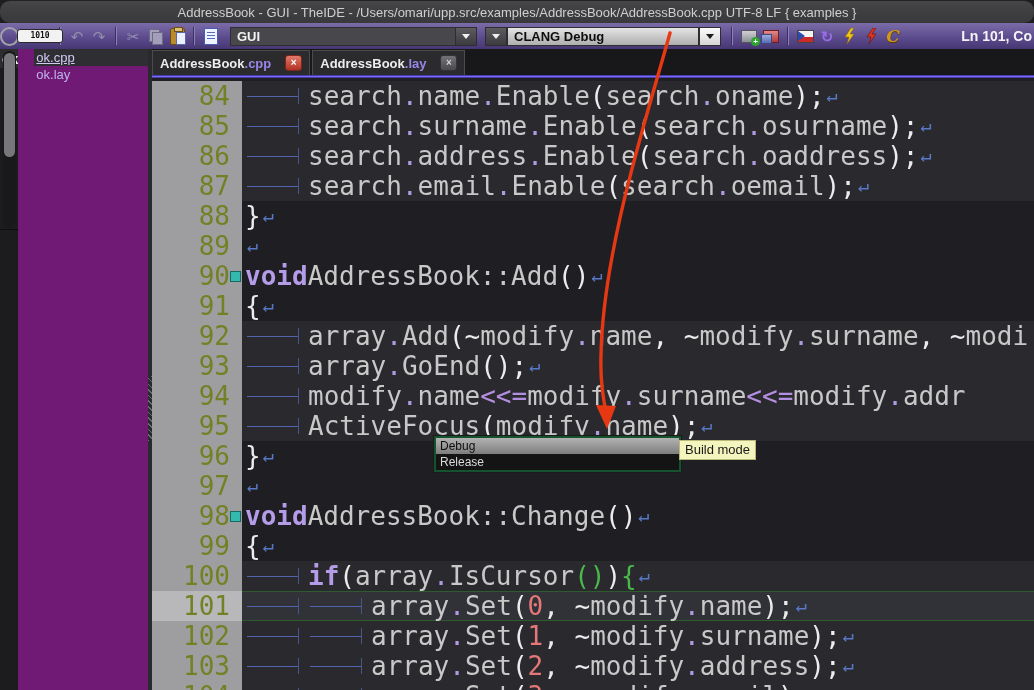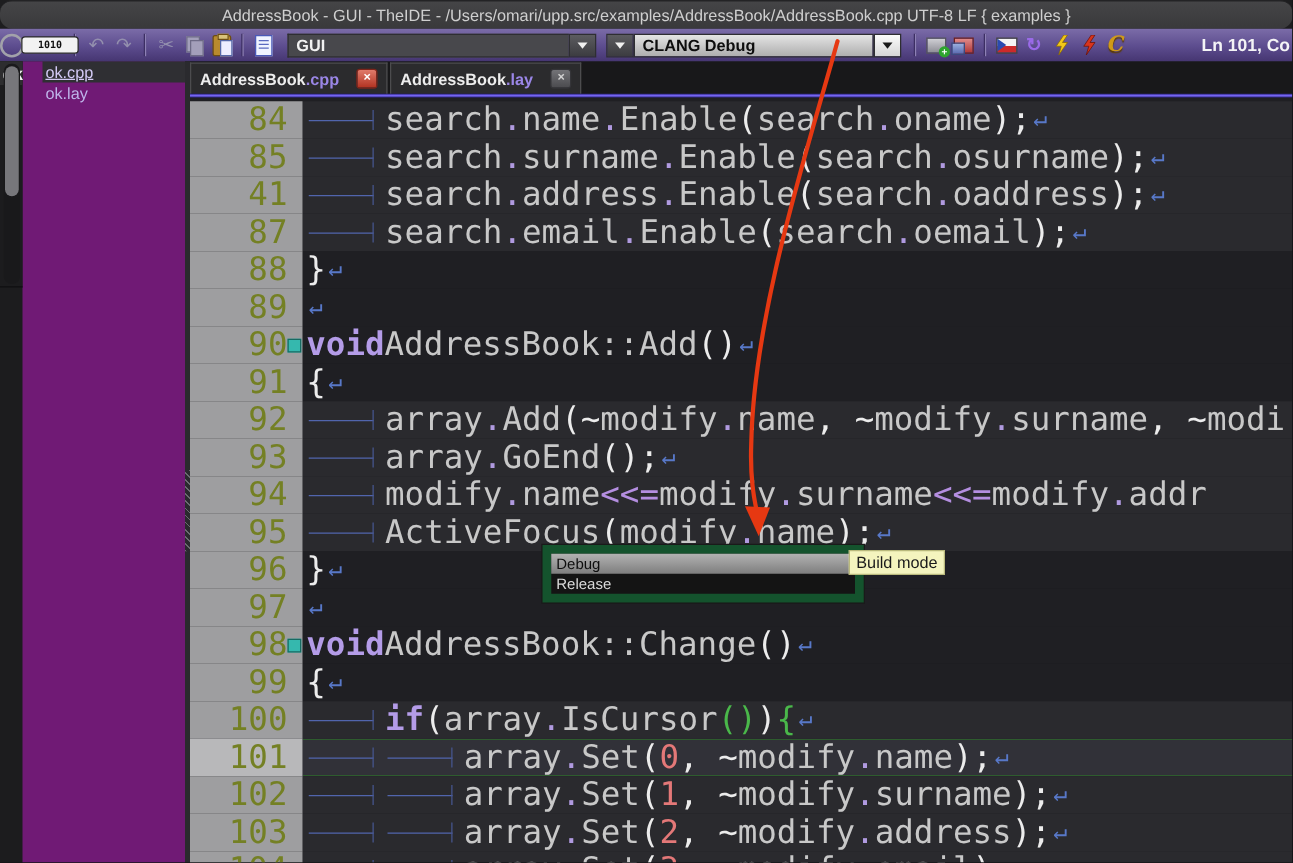--- a/index.html
+++ b/index.html
@@ -94,21 +94,21 @@
     box-shadow:inset 0 1px 0 #2e5c2e, inset 0 -1px 0 #2e5c2e;}
   .tab-cell{width:63px;flex:none;position:relative;height:100%;}
   .tab-cell::before{content:"";position:absolute;left:2px;right:9px;top:50%;height:1px;background:#5165ad;}
   .tab-cell::after{content:"";position:absolute;right:9px;top:7px;bottom:7px;width:1px;background:#46568f;}
   .tk-t{color:#c8c8c8;} .tk-d{color:#b09ae0;} .tk-k{color:#b49ce8;font-weight:bold;}
   .tk-o{color:#b48ee0;} .tk-n{color:#e47878;} .tk-p{color:#ececec;} .tk-g{color:#4ab84a;}
   .nlm{color:#5878c8;font-size:0.72em;margin-left:2px;}
 
   
   .build-popup{position:absolute;left:434px;top:436px;width:243px;background:#141414;
-    border:7px solid #14532d;box-shadow:0 0 0 1px #1a1a1a;z-index:30;font-size:12px;}
+    border:2px solid #14532d;box-shadow:0 0 0 1px #1a1a1a;z-index:30;font-size:12px;}
   .popup-item{height:16px;line-height:16px;padding-left:4px;color:#dadada;}
   .popup-item.sel{background:linear-gradient(#b2b2b2,#7e7e7e);color:#0e0e0e;}
   .tooltip{position:absolute;left:679px;top:440px;background:#f4f4be;border:1px solid #b9b97c;
     color:#1a1a1a;font-size:13px;padding:1px 5px 2px;z-index:31;white-space:nowrap;}
   .arrow-svg{position:absolute;left:0;top:0;width:1034px;height:690px;pointer-events:none;z-index:40;}
 </style>
 </head>
 <body>
 
 <div class="window">
@@ -268,21 +268,21 @@
                 <span class="tk-t">Enable</span>
                 <span class="tk-p">(</span>
                 <span class="tk-t">search</span>
                 <span class="tk-d">.</span>
                 <span class="tk-t">osurname</span>
                 <span class="tk-p">);</span>
                 <span class="nlm">↵</span>
               </div>
             </div>
             <div class="code-row band-b">
-              <div class="gutter"><span class="lnum">41</span></div>
+              <div class="gutter"><span class="lnum">86</span></div>
               <div class="code-content">
                 <div class="tab-cell"></div>
                 <span class="tk-t">search</span>
                 <span class="tk-d">.</span>
                 <span class="tk-t">address</span>
                 <span class="tk-d">.</span>
                 <span class="tk-t">Enable</span>
                 <span class="tk-p">(</span>
                 <span class="tk-t">search</span>
                 <span class="tk-d">.</span>

